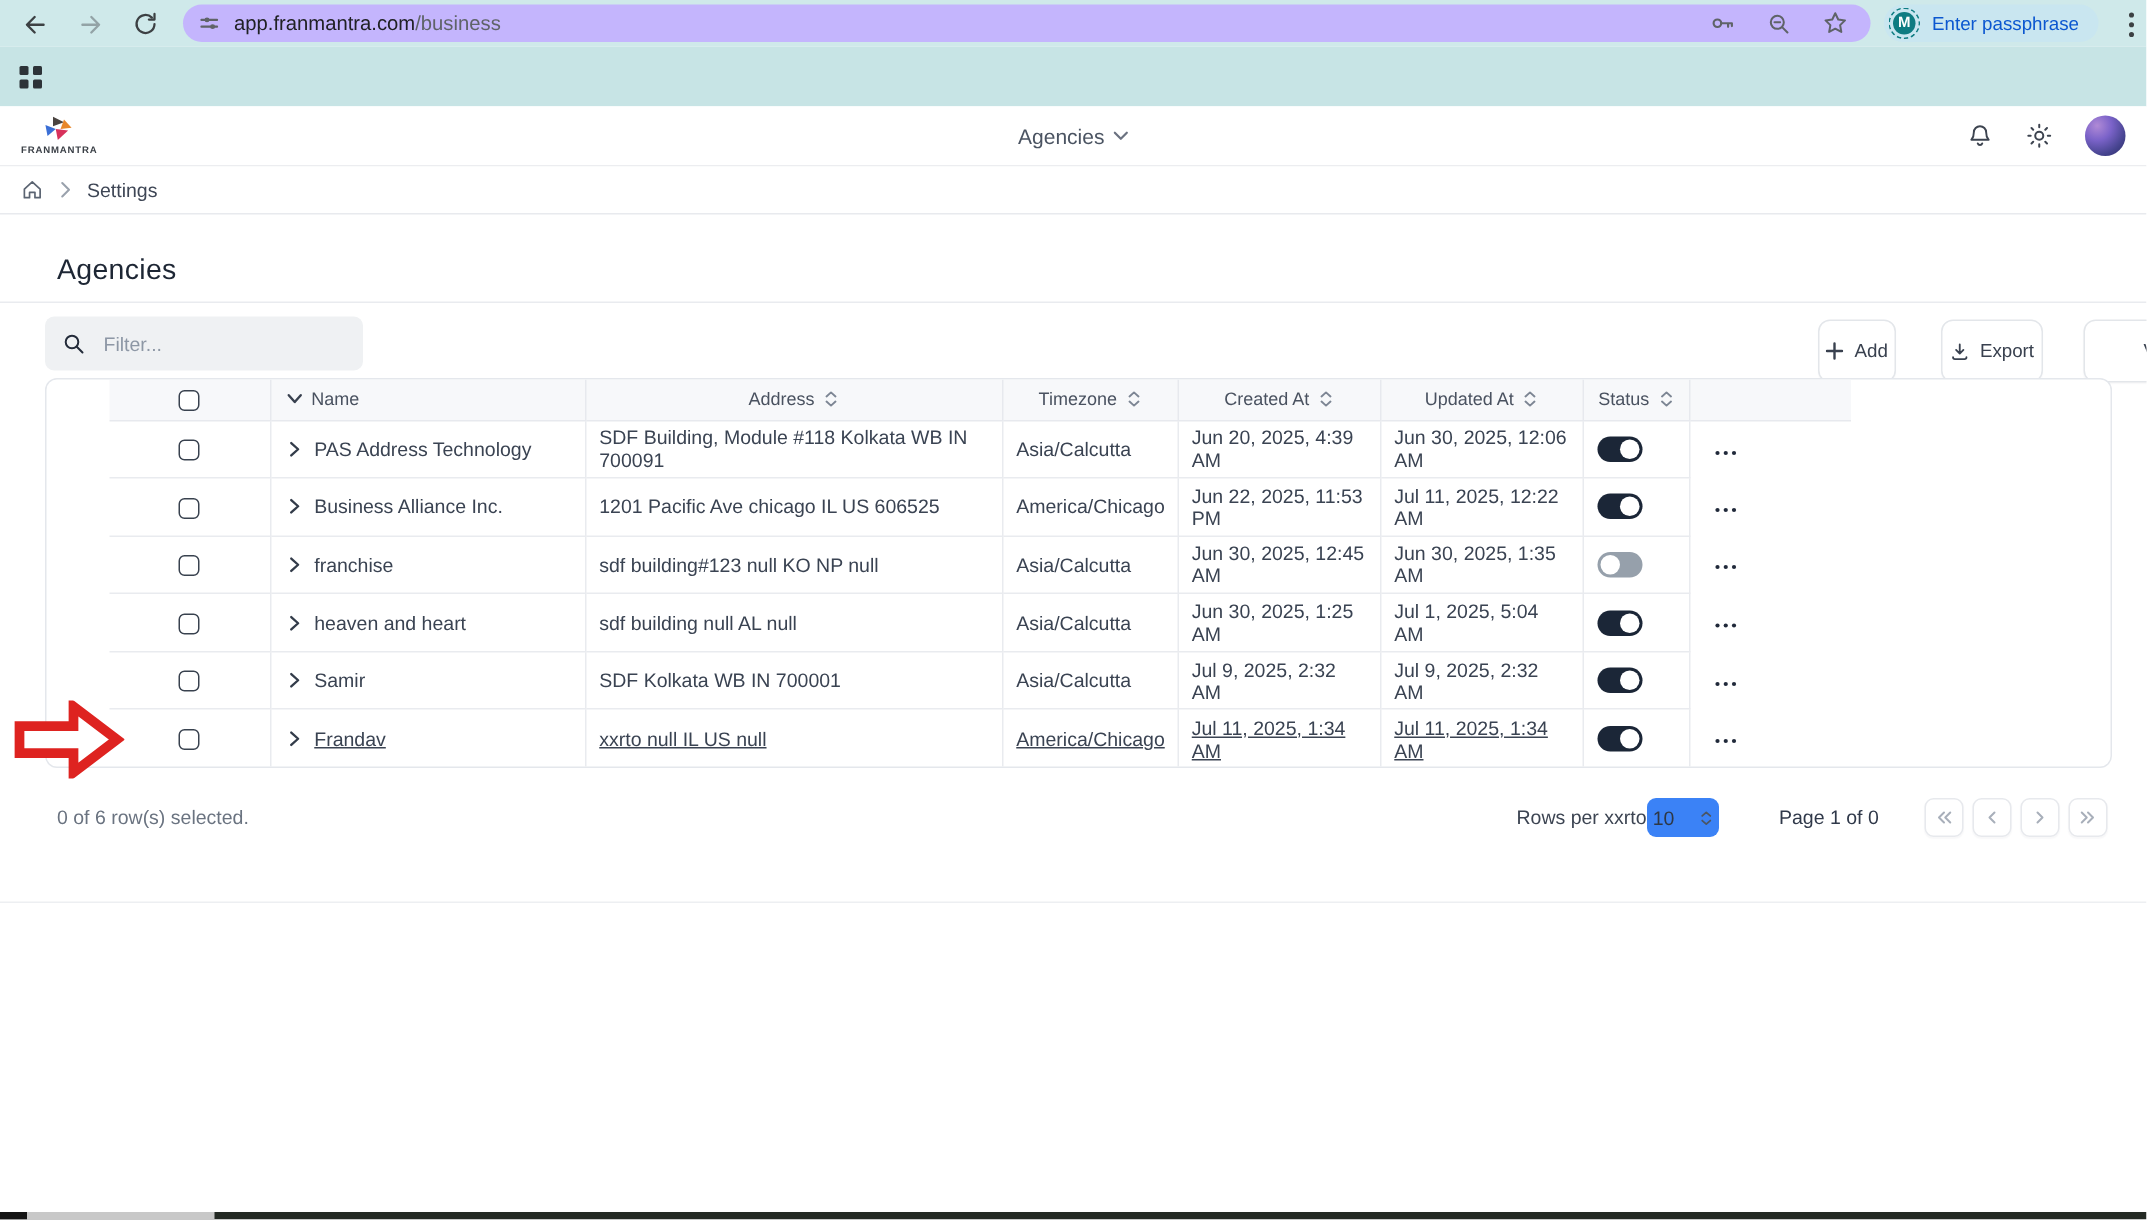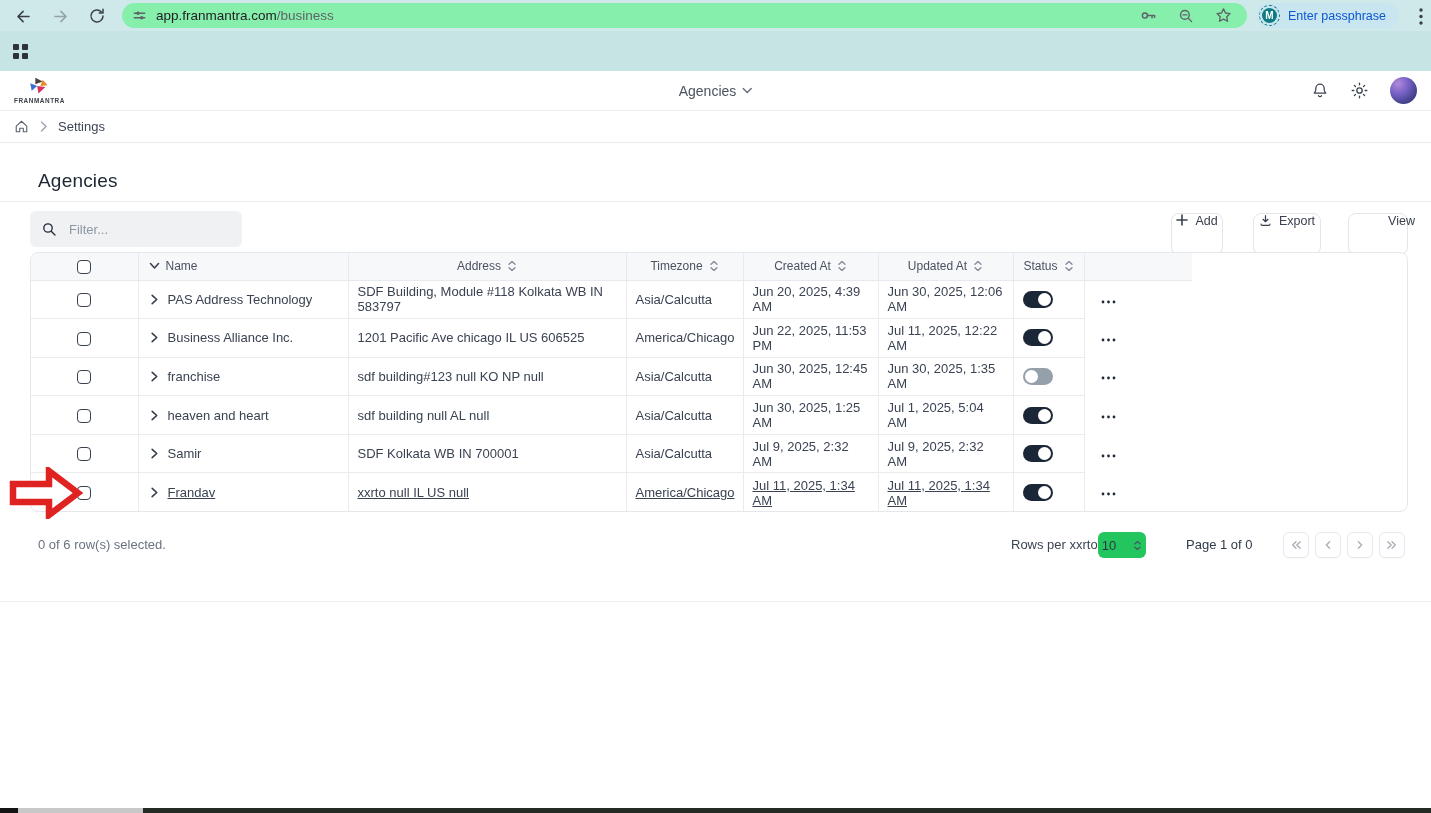--- a/index.html
+++ b/index.html
@@ -9,21 +9,21 @@
     background:#fff; position:relative; overflow:hidden;
     -webkit-font-smoothing:antialiased;
   }
   svg { display:block; }
 
   
   .chrome-toolbar { position:absolute; top:0; left:0; right:0; height:31px; background:var(--chrome-bar,#cfe9ea); }
   .nav-btn { position:absolute; top:6px; width:20px; height:20px; display:flex; align-items:center; justify-content:center; cursor:pointer; }
   .nav-back { left:13px; } .nav-fwd { left:50px; } .nav-reload { left:87px; }
   .omnibox { position:absolute; left:122px; top:3px; width:1125px; height:25px; border-radius:13px;
-             background:#86efac; display:flex; align-items:center; }
+             background:#c4b5fd; display:flex; align-items:center; }
   .omnibox .tune { margin:0 0 0 10px; }
   .url-text { margin-left:9px; font-size:13.5px; color:#202124; white-space:nowrap; flex:1; }
   .url-text .path { color:#5f6368; }
   .omni-icons { display:flex; align-items:center; gap:19px; margin-right:14px; }
   .passphrase-pill { position:absolute; left:1256px; top:3px; height:25px; width:143px; border-radius:13px;
                      background:#c9e6f0; display:flex; align-items:center; gap:8px; padding-left:3px; cursor:pointer; }
   .m-ring { width:21px; height:21px; border-radius:50%; border:1.5px dashed #0e7c82; display:flex; align-items:center; justify-content:center; }
   .m-avatar { width:15px; height:15px; border-radius:50%; background:#0e7c82; color:#fff; font-size:10px; font-weight:bold;
               display:flex; align-items:center; justify-content:center; }
   .passphrase-label { font-size:12.5px; color:var(--passphrase-text,#0b57d0); }
@@ -55,29 +55,29 @@
   .page-title { position:absolute; top:99px; left:38px; font-size:19px; font-weight:500; color:#1d2634; letter-spacing:0.2px; }
   .title-divider { position:absolute; top:130px; left:0; right:0; border-top:1px solid #e9ebef; }
 
   
   .filter-box { position:absolute; top:140px; left:30px; width:212px; height:30px; background:#eff1f3; border-radius:6px;
                 display:flex; align-items:center; padding:18px 11px; gap:12px; }
   .filter-input { border:none; outline:none; background:transparent; font-size:13px; color:#27303f; width:160px;
                   font-family:"Liberation Sans",sans-serif; }
   .filter-input::placeholder { color:#8d97a5; }
   .tbl-btn { position:absolute; top:142px; height:42px; background:#fff; border:1px solid #e3e6ea; border-radius:8px;
-             display:flex; justify-content:center; gap:7px; font-size:12.5px; color:#39414f;
-             cursor:pointer; box-shadow:0 1px 1px rgba(20,30,50,0.03); }
+             display:flex; align-items:center; justify-content:center; gap:7px; font-size:12.5px; color:#39414f;
+             cursor:pointer; box-shadow:0 1px 1px rgba(20,30,50,0.03);margin-left:41px; }
   .btn-add { left:1171px; width:52px; }
   .btn-export { left:1253px; width:68px; }
   .btn-view { left:1348px; width:60px;gap:47px; }
 
   
   .table-wrap { position:absolute; top:181px; left:30px; width:1378px; height:260px;
-                border:1px solid #e4e7ec; border-radius:8px; background:#fff; overflow:hidden; }
+                border:1px solid #e4e7ec; border-radius:8px; background:#fff; overflow:hidden;padding-left:42px; }
   table { border-collapse:collapse; table-layout:fixed; width:1161px; }
   thead th { background:#f7f8fa; height:27px; font-size:12px; font-weight:normal; color:#4a5260;
              border-bottom:1px solid #e7e9ee; border-right:1px solid #e7e9ee; padding:0; }
   thead th:last-child { border-right:none; }
   .th-inner { display:flex; align-items:center; justify-content:center; gap:6px; }
   .th-left { justify-content:flex-start; padding-left:10px; }
   tbody td { height:38.6px; font-size:13px; color:#3a московs; }
   tbody td { color:#3a4352; border-right:1px solid #e9ebef; border-bottom:1px solid #e9ebef; padding:0 9px; }
   tbody td:last-child { border-right:none; border-bottom:none; }
   tbody tr:last-child td { border-bottom:none;text-decoration:underline; }
@@ -92,21 +92,21 @@
   .toggle .knob { position:absolute; top:2px; left:2px; width:13px; height:13px; border-radius:50%; background:#fff; }
   .toggle.on { background:var(--toggle-on,#1b2637); }
   .toggle.on .knob { left:15px; }
   td.c-actions { padding-left:14px; }
   .dots-btn { cursor:pointer; display:inline-flex; padding:4px 2px; }
 
   
   .table-footer { position:absolute; top:461px; left:0; right:0; height:27px; }
   .sel-text { position:absolute; left:38px; top:5px; font-size:13px; color:#6a7380; }
   .rpp-label { position:absolute; left:1011px; top:5px; font-size:13px; color:#3c4452; }
-  .rpp-select { position:absolute; left:1098px; top:0; width:48px; height:26px; background:#22c55e; border-radius:6px;
+  .rpp-select { position:absolute; left:1098px; top:0; width:48px; height:26px; background:#3b82f6; border-radius:6px;
                 display:flex; align-items:center; justify-content:center; gap:17px; font-size:13px; color:#2e3744; cursor:pointer; }
   .page-indicator { position:absolute; left:1186px; top:5px; font-size:13px; color:#30394a; font-weight:500; }
   .pg-btn { position:absolute; top:0; width:26px; height:26px; background:#fff; border:1px solid #e7e9ed; border-radius:6px;
             display:flex; align-items:center; justify-content:center; cursor:pointer; box-shadow:0 1px 1px rgba(20,30,50,0.03); }
   .pg-first { left:1283px; } .pg-prev { left:1315px; } .pg-next { left:1347px; } .pg-last { left:1379px; }
 
   .card-divider { position:absolute; top:530px; left:0; right:0; border-top:1px solid #edeff2; }
 
   
   .annotation-arrow { position:absolute; left:9px; top:467px; }
@@ -378,21 +378,21 @@
           <td class="c-name">
               <span class="name-cell">
                 <span class="row-chevron">
                   <svg width="10" height="11" viewBox="0 0 10 12">
                     <path d="M3 1.5 8 6 3 10.5" fill="none" stroke="#333c4a" stroke-width="1.7" stroke-linecap="round" stroke-linejoin="round"></path>
                   </svg>
                 </span>
                 <span>PAS Address Technology</span>
               </span>
             </td>
-          <td>SDF Building, Module #118 Kolkata WB IN 583797</td>
+          <td>SDF Building, Module #118 Kolkata WB IN 700091</td>
           <td>Asia/Calcutta</td>
           <td>Jun 20, 2025, 4:39 AM</td>
           <td>Jun 30, 2025, 12:06 AM</td>
           <td><span class="toggle on"><span class="knob"></span></span></td>
           <td class="c-actions"><span class="dots-btn">
                 <svg width="15" height="4" viewBox="0 0 15 4">
                   <g fill="#20293a">
                     <circle cx="2" cy="2" r="1.4"></circle>
                     <circle cx="7.5" cy="2" r="1.4"></circle>
                     <circle cx="13" cy="2" r="1.4"></circle>

